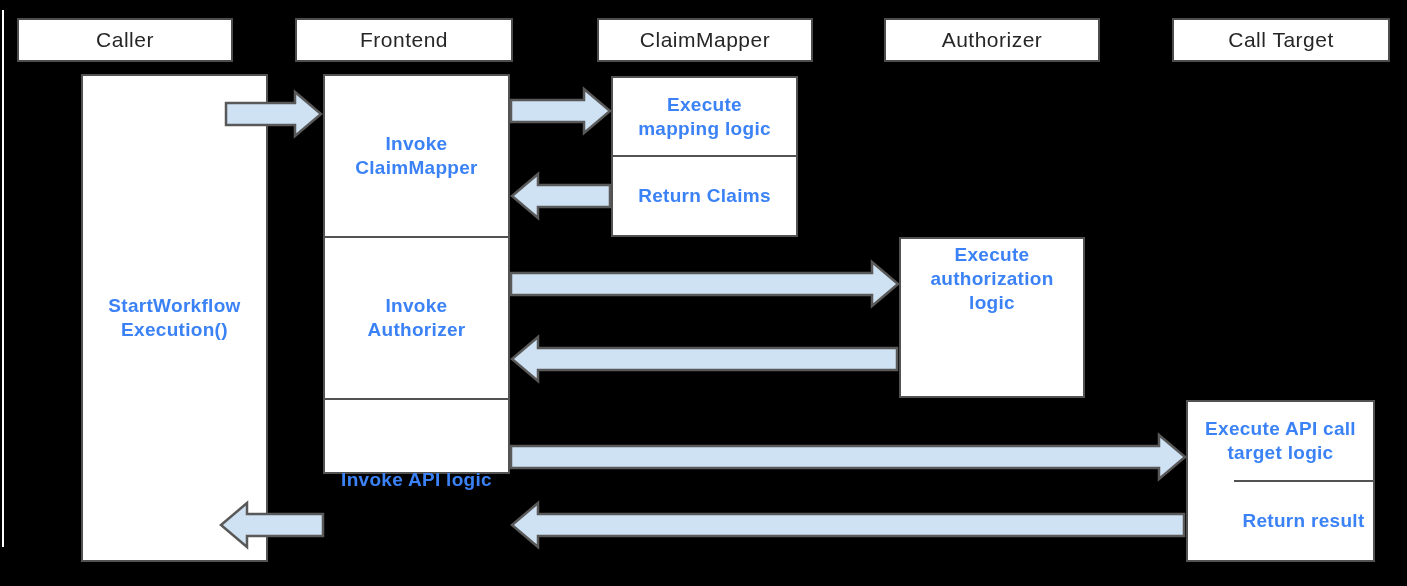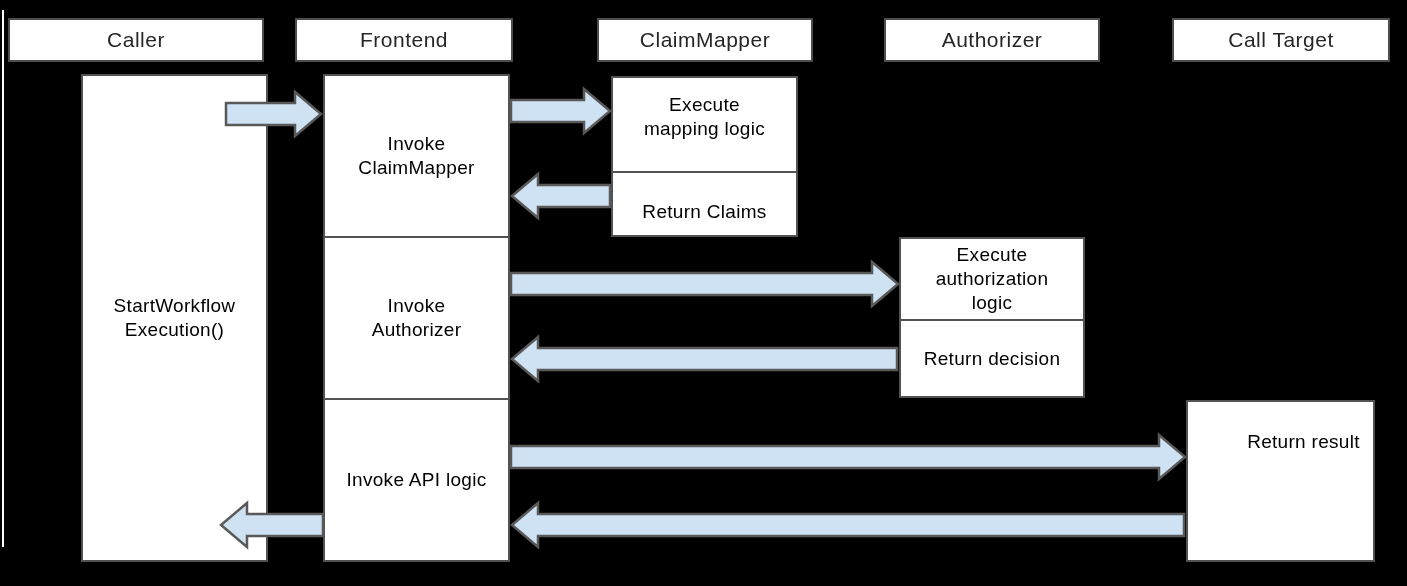--- a/index.html
+++ b/index.html
@@ -17,33 +17,33 @@
   .act{
     position:absolute;background:#ffffff;border:2px solid #525252;
     box-sizing:border-box;display:flex;flex-direction:column;
   }
   .sec{
     flex:0 0 auto;display:flex;align-items:center;justify-content:center;
     box-sizing:border-box;text-align:center;
   }
   .sec + .sec{border-top:2px solid #525252;}
   .lbl{
-    font-weight:400;font-size:19px;line-height:1.25;color:#000000;
+    font-weight:700;font-size:19px;line-height:1.25;color:#3b82f6;
     letter-spacing:0.3px;white-space:pre-line;padding:0 8px;
   }
   .arrow{position:absolute;display:block;}
 </style>
 </head>
 <body>
 
 <div class="stage">
 
   <div class="edge-line" style="left:2px;top:10px;width:2px;height:537px;"></div>
 
-  <div class="hdr" style="left:8px;width:256px;">
+  <div class="hdr" style="left:17px;width:216px;">
     <span>Caller</span>
   </div>
   <div class="hdr" style="left:295px;width:218px;">
     <span>Frontend</span>
   </div>
   <div class="hdr" style="left:597px;width:216px;">
     <span>ClaimMapper</span>
   </div>
   <div class="hdr" style="left:884px;width:216px;">
     <span>Authorizer</span>
@@ -52,56 +52,57 @@
     <span>Call Target</span>
   </div>
 
   <div class="act" style="left:37px;top:74px;width:187px;height:488px;margin-left:44px;">
     <div class="sec" style="height:484px;">
       <span class="lbl">StartWorkflow
 Execution()</span>
     </div>
   </div>
 
-  <div class="act" style="left:323px;top:74px;width:187px;height:488px;">
+  <div class="act" style="left:323px;top:74px;width:187px;height:400px;">
     <div class="sec" style="height:160px;">
       <span class="lbl">Invoke
 ClaimMapper</span>
     </div>
     <div class="sec" style="height:162px;">
       <span class="lbl">Invoke
 Authorizer</span>
     </div>
     <div class="sec" style="height:162px;">
       <span class="lbl">Invoke API logic</span>
     </div>
   </div>
 
   <div class="act" style="left:611px;top:76px;width:187px;height:161px;">
     <div class="sec" style="height:77px;">
       <span class="lbl">Execute
 mapping logic</span>
     </div>
-    <div class="sec" style="height:80px;margin-top:16px;">
+    <div class="sec" style="height:80px;">
       <span class="lbl">Return Claims</span>
     </div>
   </div>
 
   <div class="act" style="left:899px;top:237px;width:186px;height:161px;">
     <div class="sec" style="height:80px;">
       <span class="lbl">Execute
 authorization
 logic</span>
     </div>
-    <div class="sec" style="height:77px;">
-      <span class="lbl">Return decision</span>
-    </div>
   </div>
 
   <div class="act" style="left:1186px;top:400px;width:189px;height:162px;">
+    <div class="sec" style="height:78px;">
+      <span class="lbl">Execute API call
+target logic</span>
+    </div>
     <div class="sec" style="height:80px;margin-left:46px;">
       <span class="lbl">Return result</span>
     </div>
   </div>
 
 <svg class="arrow" width="99" height="50" viewBox="0 0 99 50" style="left: 224px; top: 89px;">
       <polygon points="2,14 71,14 71,3 97,25 71,47 71,36 2,36" fill="#cfe2f3" stroke="#595959" stroke-width="2.5" stroke-linejoin="miter"></polygon>
     </svg>
     <svg class="arrow" width="103" height="50" viewBox="0 0 103 50" style="left: 509px; top: 86px;">
       <polygon points="2,14 75,14 75,3 101,25 75,47 75,36 2,36" fill="#cfe2f3" stroke="#595959" stroke-width="2.5" stroke-linejoin="miter"></polygon>

